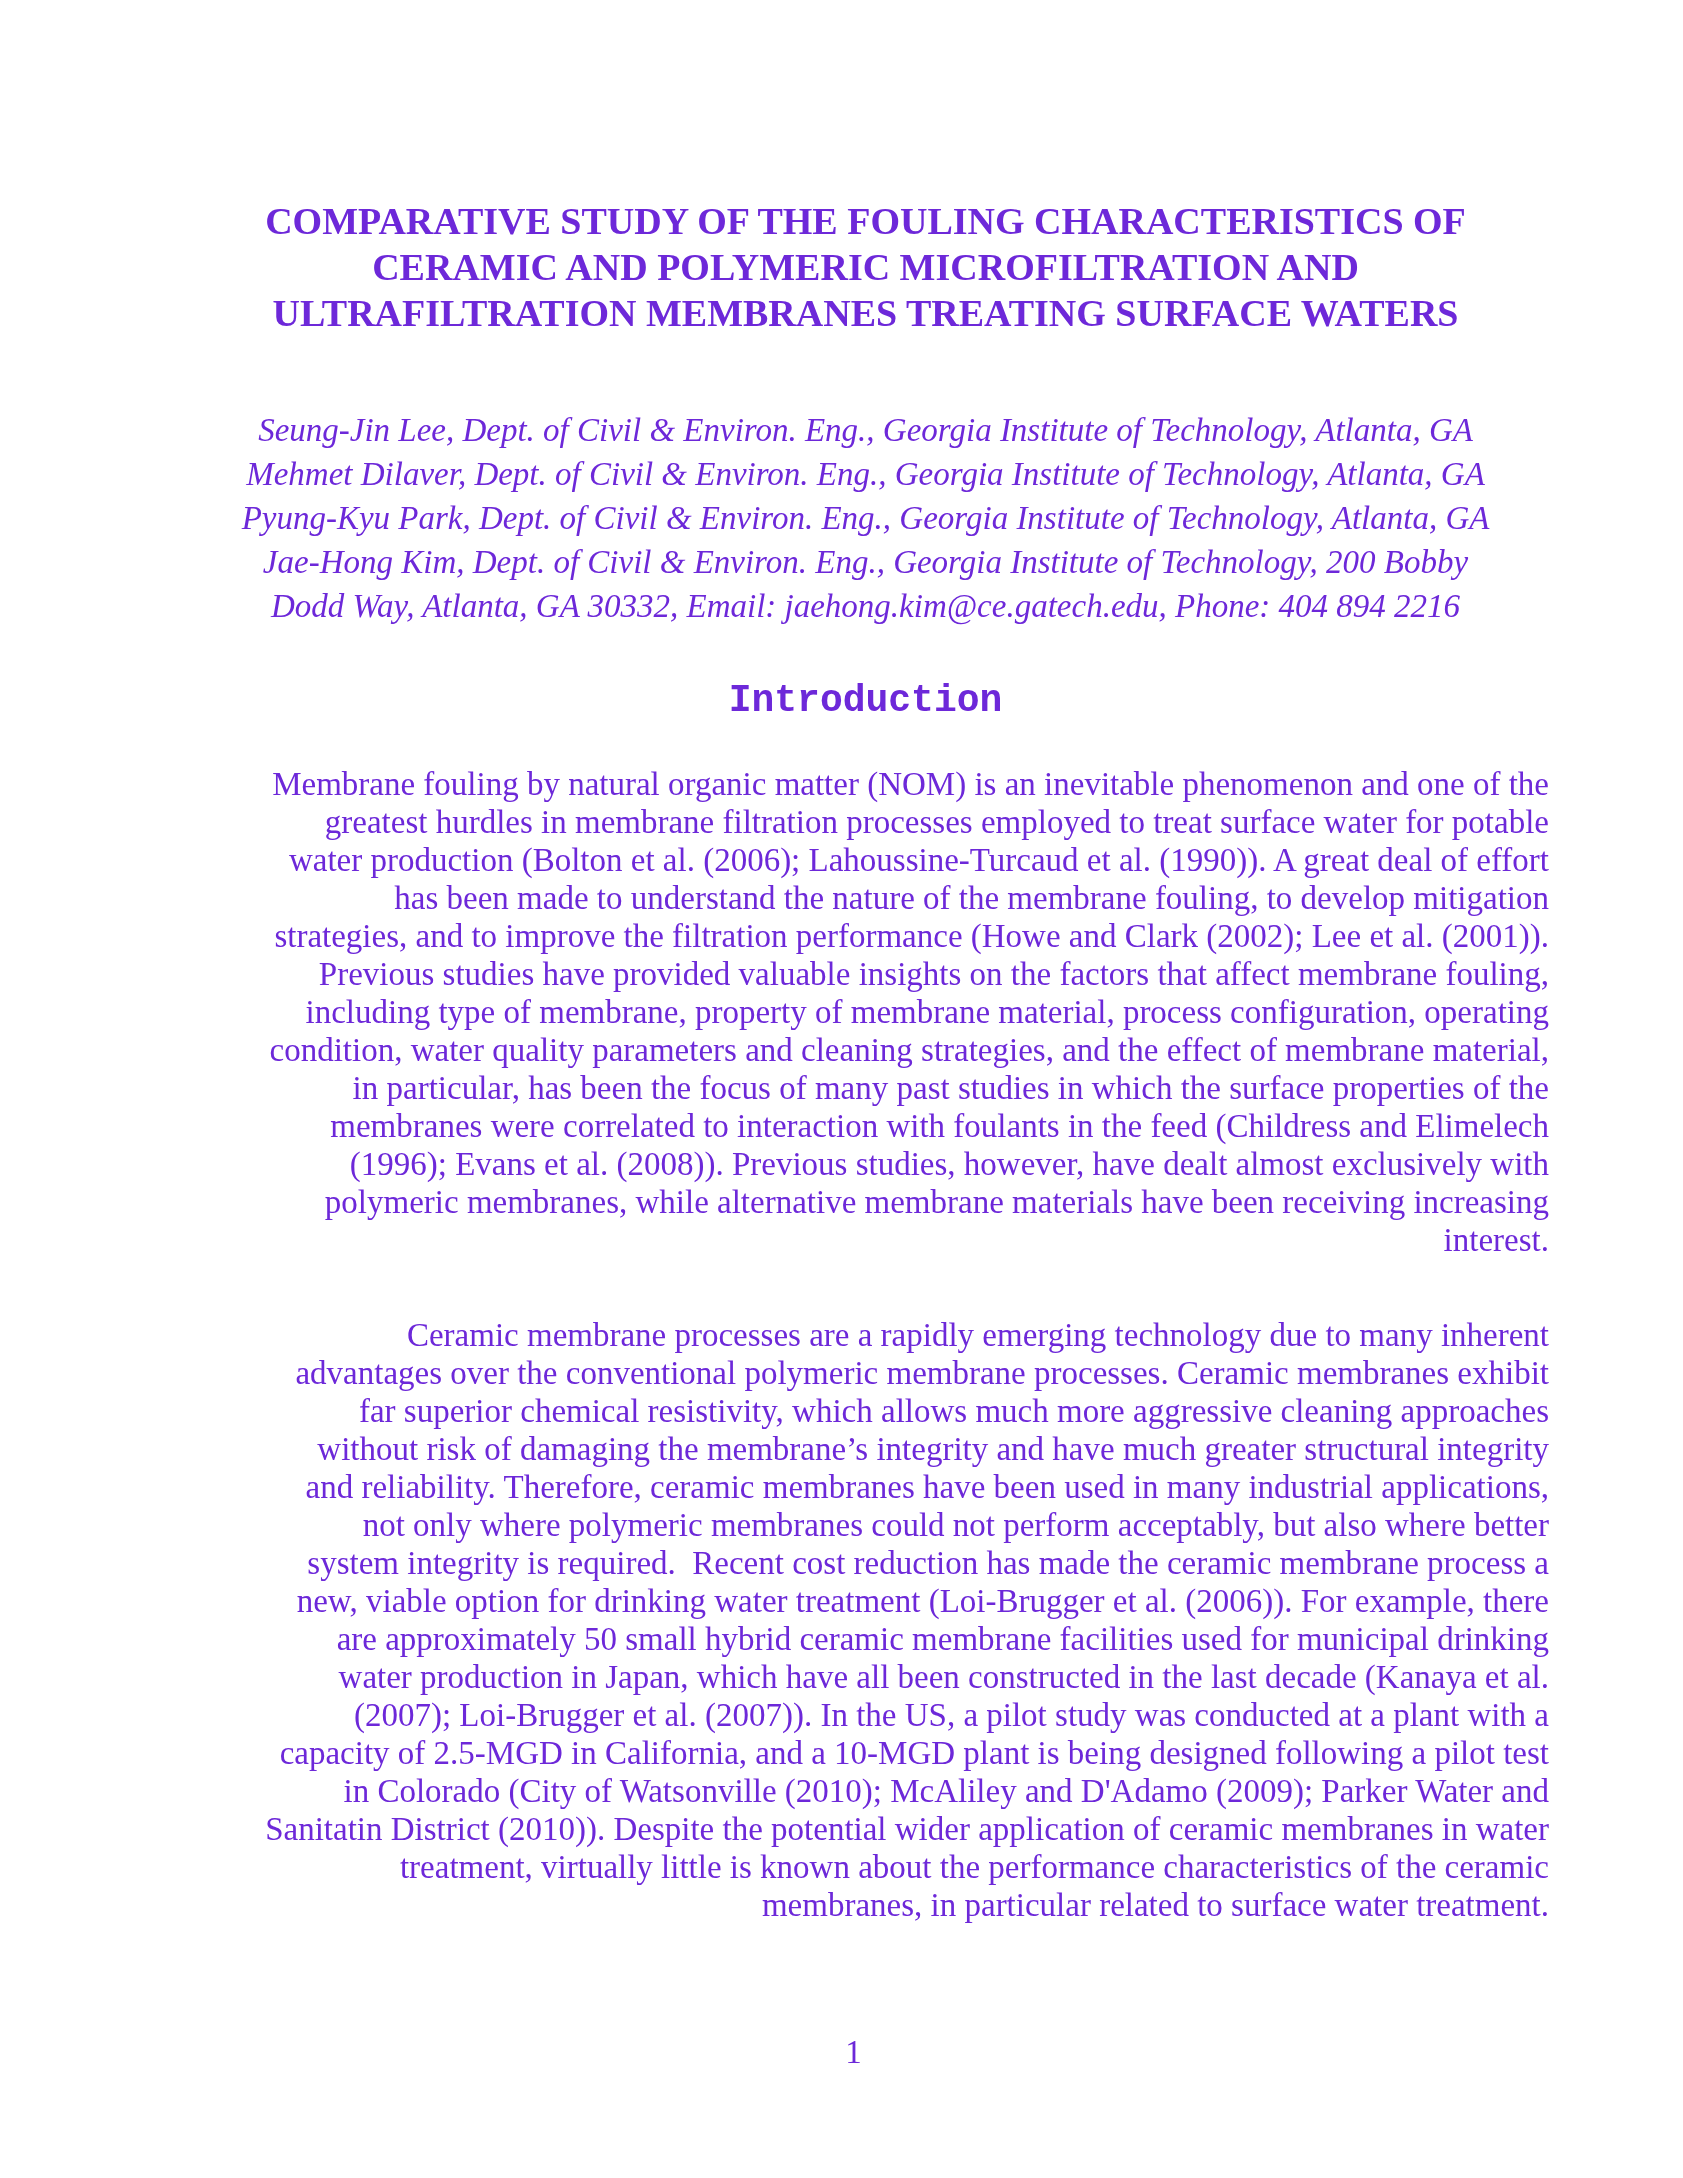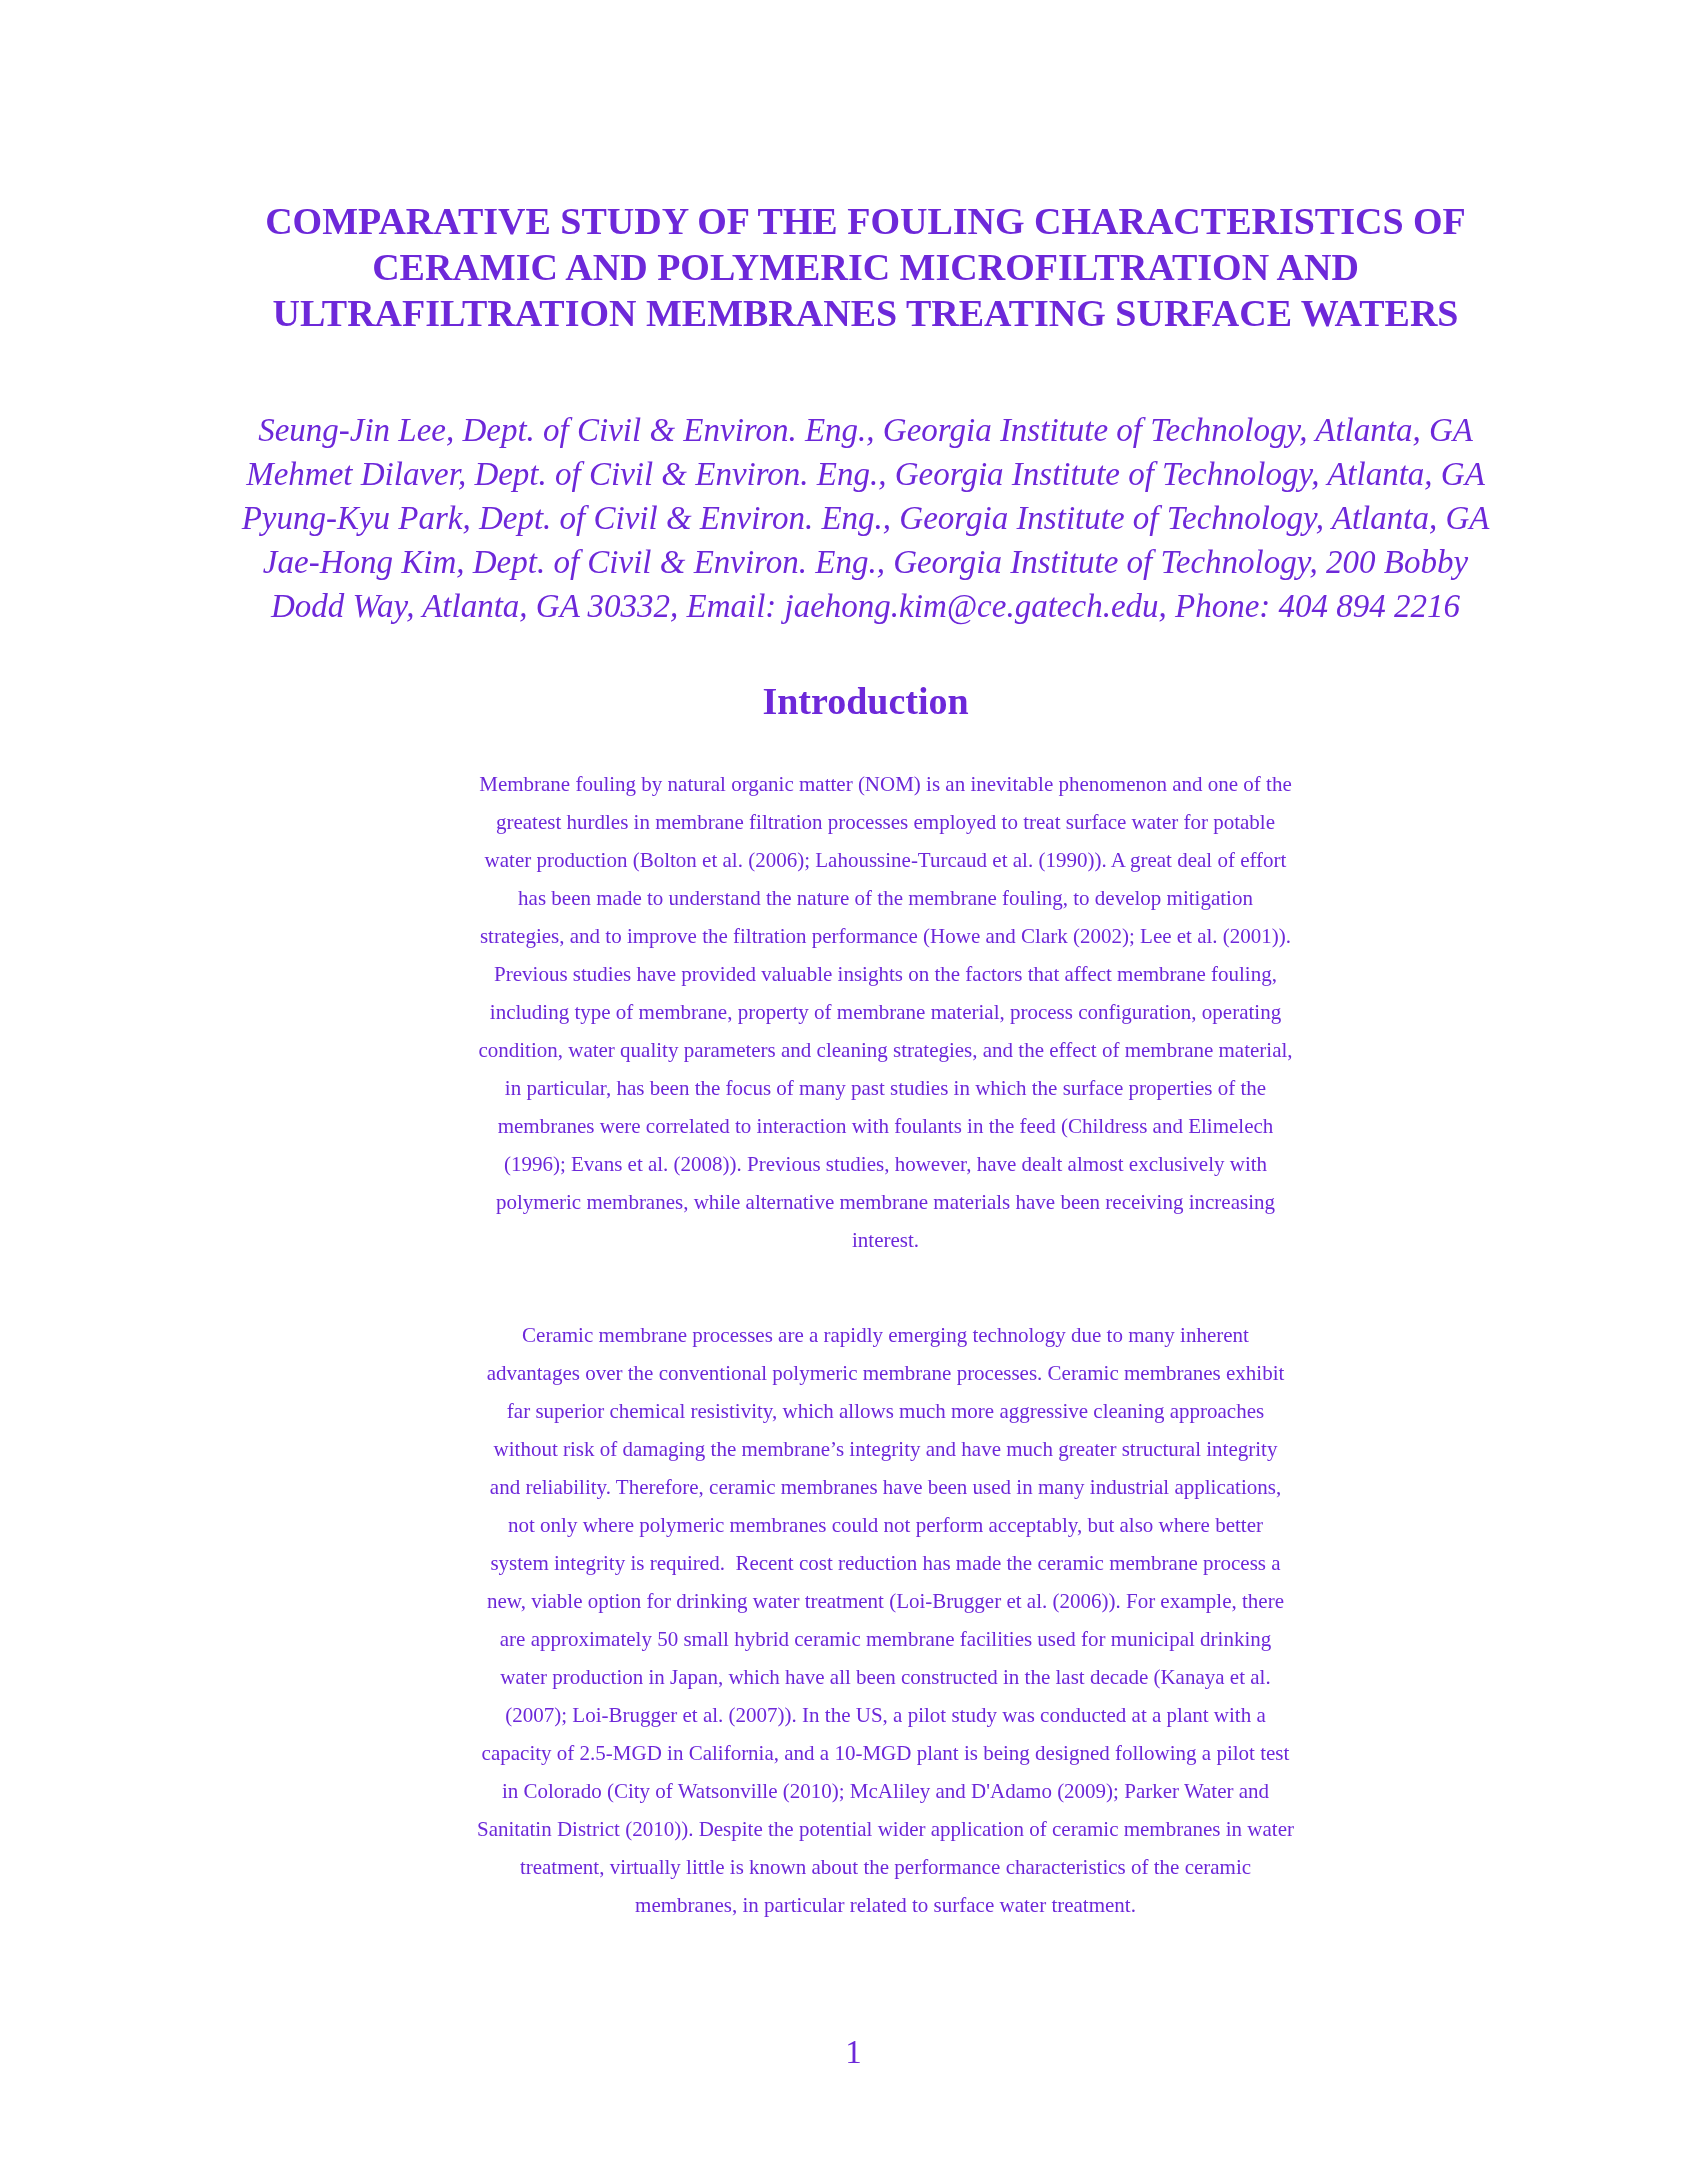--- a/index.html
+++ b/index.html
@@ -33,25 +33,26 @@
     line-height: 44px;
     white-space: pre;
   }
   .section-heading {
     margin: 51px 198px 0 198px;
     text-align: center;
     font-weight: bold;
     font-size: 38px;
     line-height: 44px;
     white-space: pre;
+    font-family: Liberation Mono, monospace;
   }
   .body-para {
     margin: 42px 158px 0 198px;
-    text-align: center;
-    font-size: 21px;
+    text-align: right;
+    font-size: 33px;
     line-height: 38px;
     white-space: pre;
   }
   .body-para.second {
     margin-top: 57px;
   }
   .page-number {
     position: absolute;
     top: 2032px;
     left: 0;

